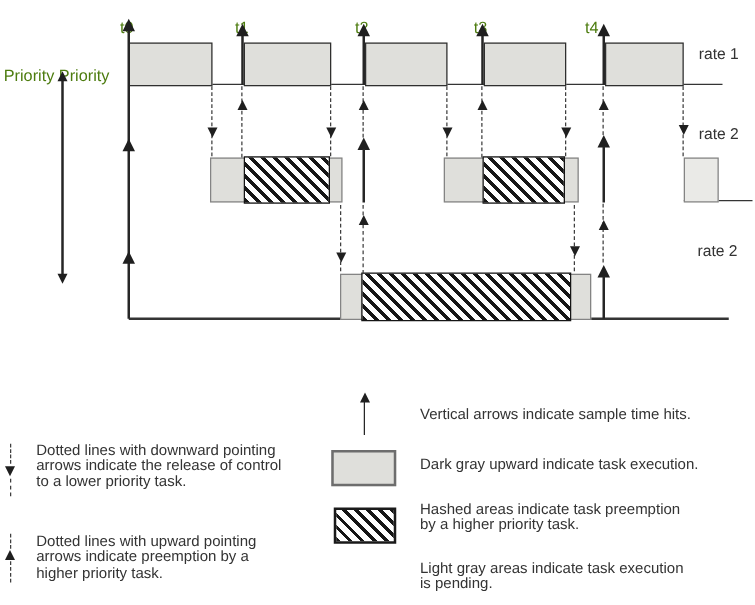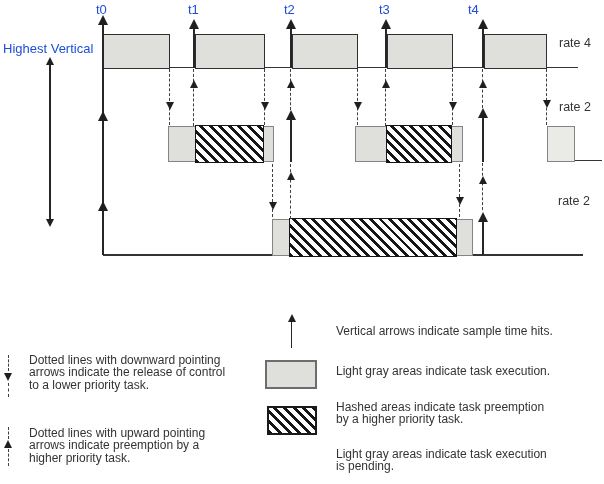--- a/index.html
+++ b/index.html
@@ -1,18 +1,18 @@
 <!DOCTYPE html>
 <html><head>
 <meta charset="utf-8">
 <style>
   html,body{margin:0;padding:0;background:#ffffff;}
   .stage{position:relative;width:604px;height:484px;background:#fff;
          font-family:"Liberation Sans",sans-serif;color:#363636;overflow:hidden;}
-  .lbl{position:absolute;font-size:13px;white-space:nowrap;color:#1d4ed8;}
+  .lbl{position:absolute;font-size:13px;white-space:nowrap;color:#4d7c0f;margin-top:12px;}
   .ratelbl{position:absolute;font-size:12.5px;white-space:nowrap;color:#333;}
   .legtxt{position:absolute;font-size:12px;line-height:12.4px;white-space:pre-line;color:#333;}
   .hl{position:absolute;height:1.6px;background:#343434;}
   .vs{position:absolute;width:2.2px;background:#262626;}
   .vs.thin{width:1.7px;}
   .vd{position:absolute;width:0;border-left:1.5px dashed #3f3f3f;}
   .tri{position:absolute;width:0;height:0;}
   .tu{border-left:4px solid transparent;border-right:4px solid transparent;border-bottom:8px solid #1f1f1f;}
   .tu.big{border-left-width:5px;border-right-width:5px;border-bottom-width:10px;}
   .td{border-left:4px solid transparent;border-right:4px solid transparent;border-top:8px solid #1f1f1f;}
@@ -30,28 +30,28 @@
 <body>
 
 <div class="stage">
 
   <div class="lbl" style="left:96px;top:2px;">t0</div>
   <div class="lbl" style="left:188px;top:2px;text-align:right;">t1</div>
   <div class="lbl" style="left:284px;top:2px;">t2</div>
   <div class="lbl" style="left:379px;top:2px;">t3</div>
   <div class="lbl" style="left:468px;top:2px;">t4</div>
 
-  <div class="lbl" style="left:3px;top:41px;">Highest Vertical</div>
+  <div class="lbl" style="left:3px;top:41px;">Priority Priority</div>
   <div>
     <div class="vs thin" style="left:49.3px;top:64px;height:157px;"></div>
     <div class="tri tu" style="left:46px;top:57px;"></div>
     <div class="tri td" style="left:46px;top:219px;"></div>
   </div>
 
-  <div class="ratelbl" style="left:559px;top:36px;">rate 4</div>
+  <div class="ratelbl" style="left:559px;top:36px;">rate 1</div>
   <div class="ratelbl" style="left:559px;top:100px;">rate 2</div>
   <div class="ratelbl" style="left:558px;top:194px;">rate 2</div>
 
   <div class="hl" style="left:103px;top:66.5px;width:475px;"></div>
   <div class="hl" style="left:547px;top:159.8px;width:55px;"></div>
   <div class="hl" style="left:103px;top:254px;width:480px;"></div>
 
   <div class="box" style="left:103px;top:33.5px;width:67px;height:35px;"></div>
   <div class="box" style="left:195px;top:33.5px;width:69.5px;height:35px;"></div>
   <div class="box" style="left:292px;top:33.5px;width:66px;height:35px;"></div>
@@ -180,21 +180,21 @@
 arrows indicate preemption by a
 higher priority task.</div>
 
   <div>
     <div class="vs thin" style="left:290.6px;top:321px;height:27px;"></div>
     <div class="tri tu" style="left:287.5px;top:314px;"></div>
   </div>
   <div class="legtxt" style="left:336px;top:325px;width:250px;">Vertical arrows indicate sample time hits.</div>
 
   <div class="swgray" style="left:265px;top:360px;width:52px;height:29px;"></div>
-  <div class="legtxt" style="left:336px;top:365px;width:250px;">Light gray areas indicate task execution.</div>
+  <div class="legtxt" style="left:336px;top:365px;width:250px;">Dark gray upward indicate task execution.</div>
 
   <div class="swhash" style="left:267px;top:406px;width:50px;height:29px;"></div>
   <div class="legtxt" style="left:336px;top:448px;width:250px;">Light gray areas indicate task execution
 is pending.</div>
 
   <div class="legtxt" style="left:336px;top:401px;width:250px;">Hashed areas indicate task preemption
 by a higher priority task.</div>
 
 </div>
 

